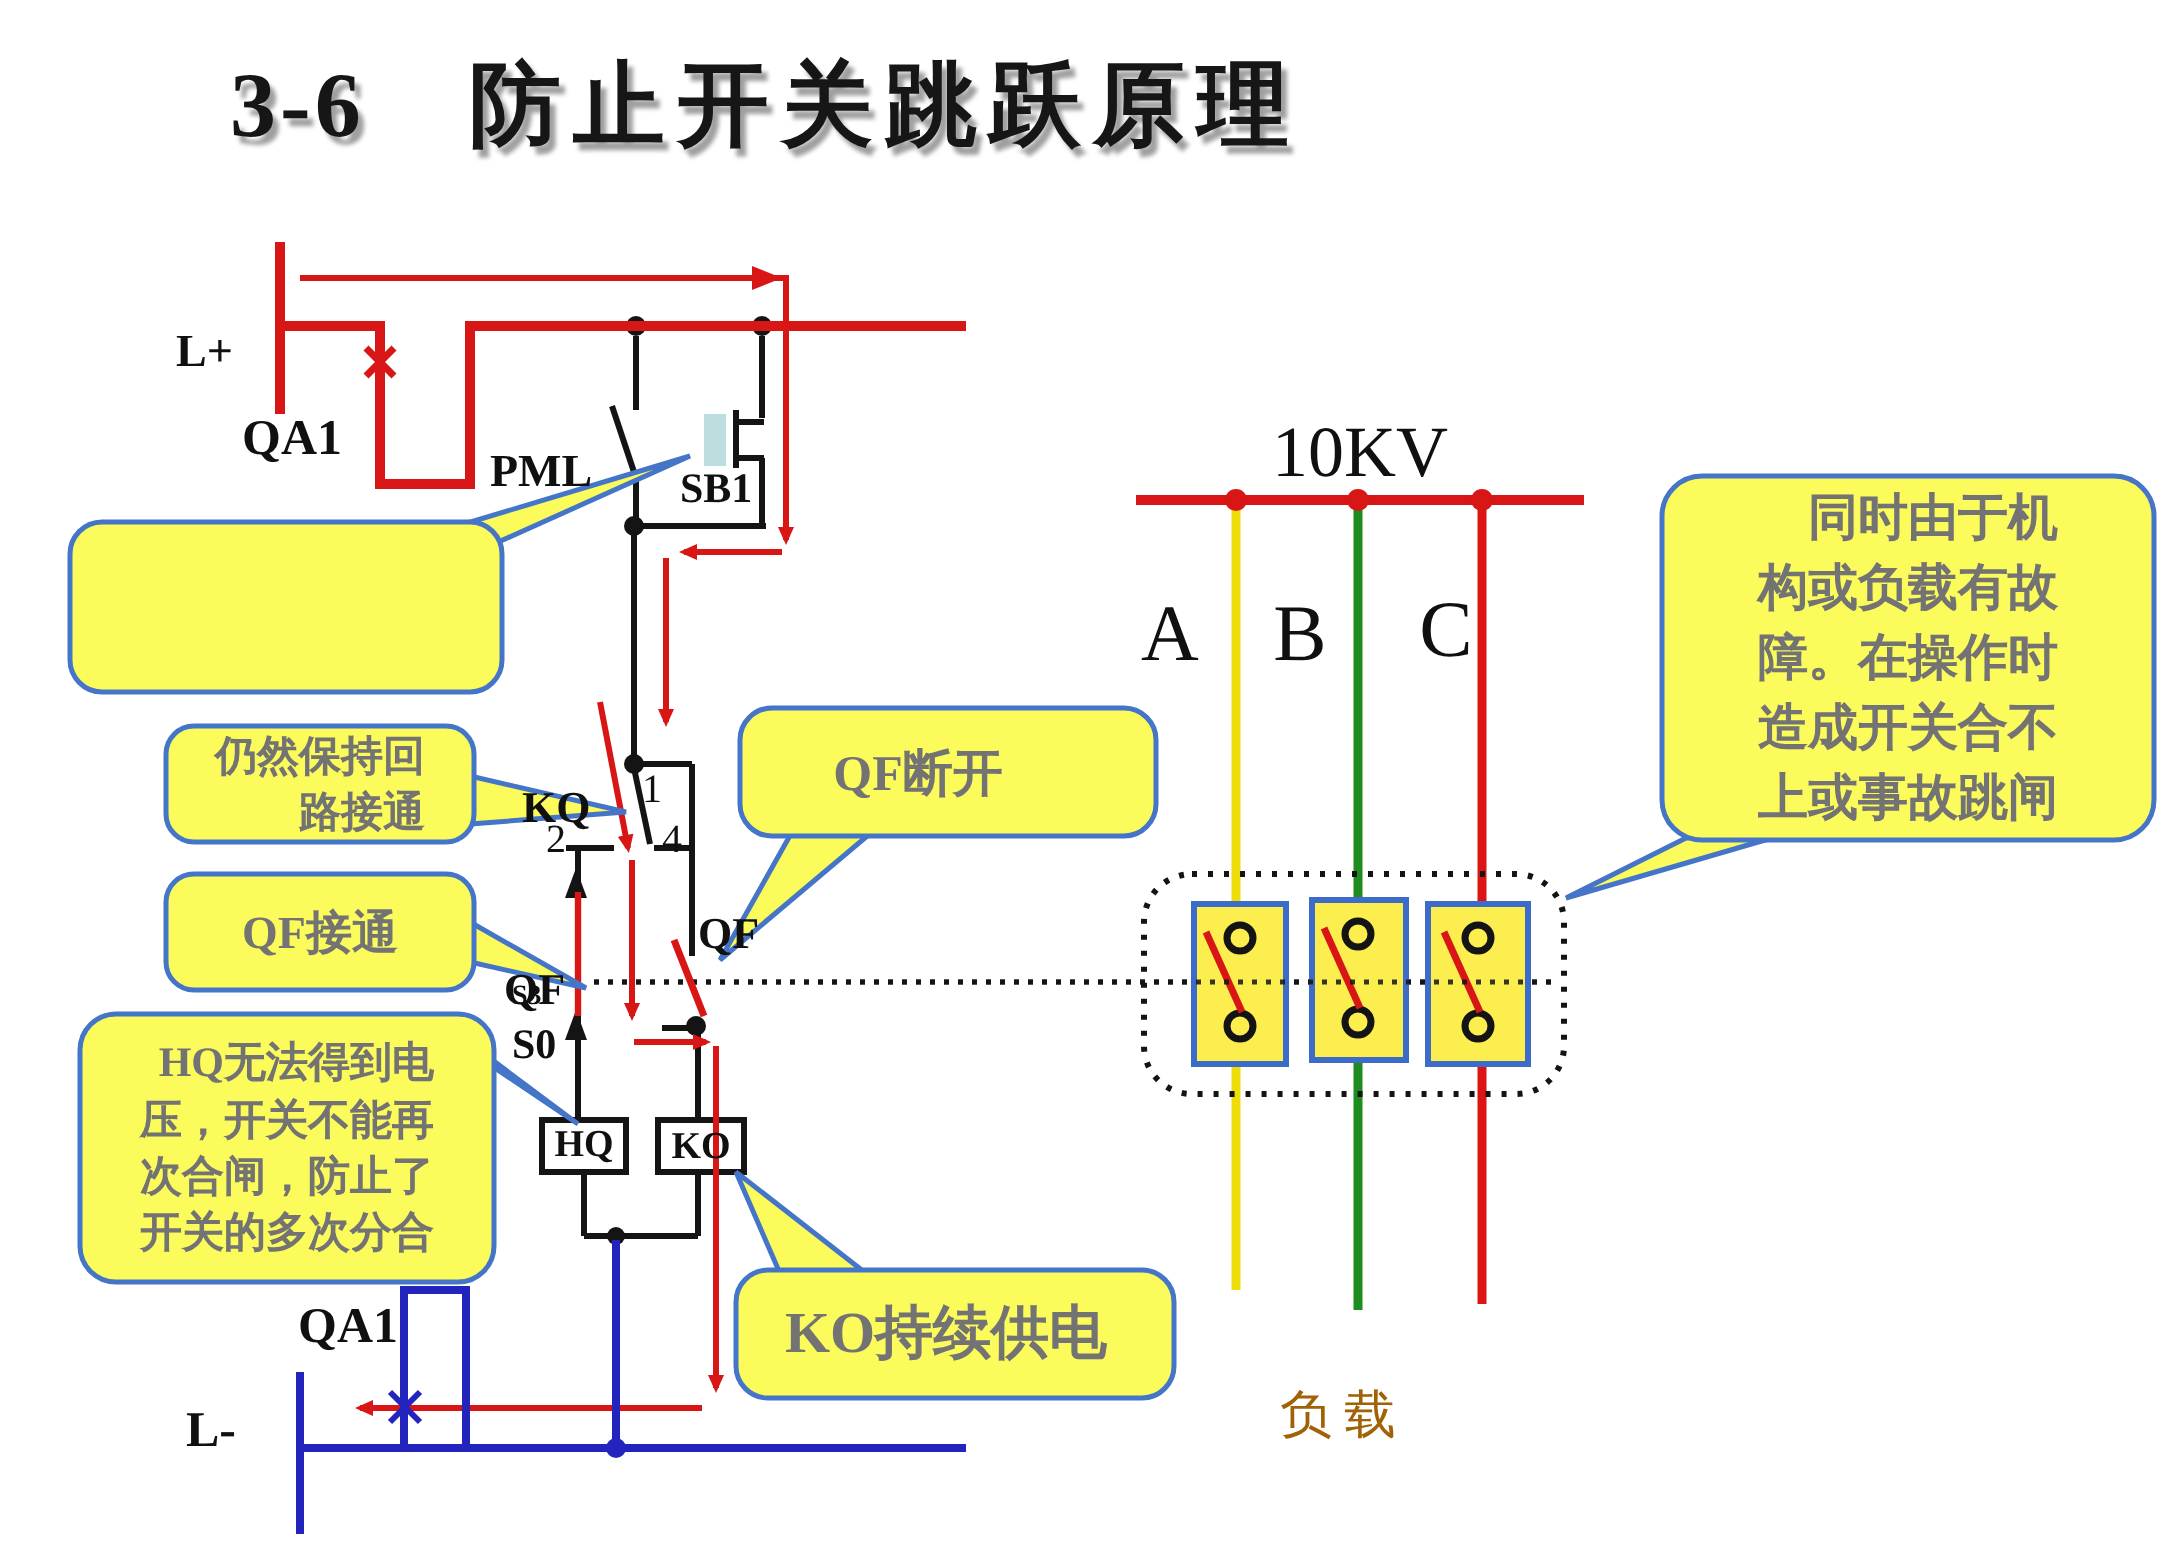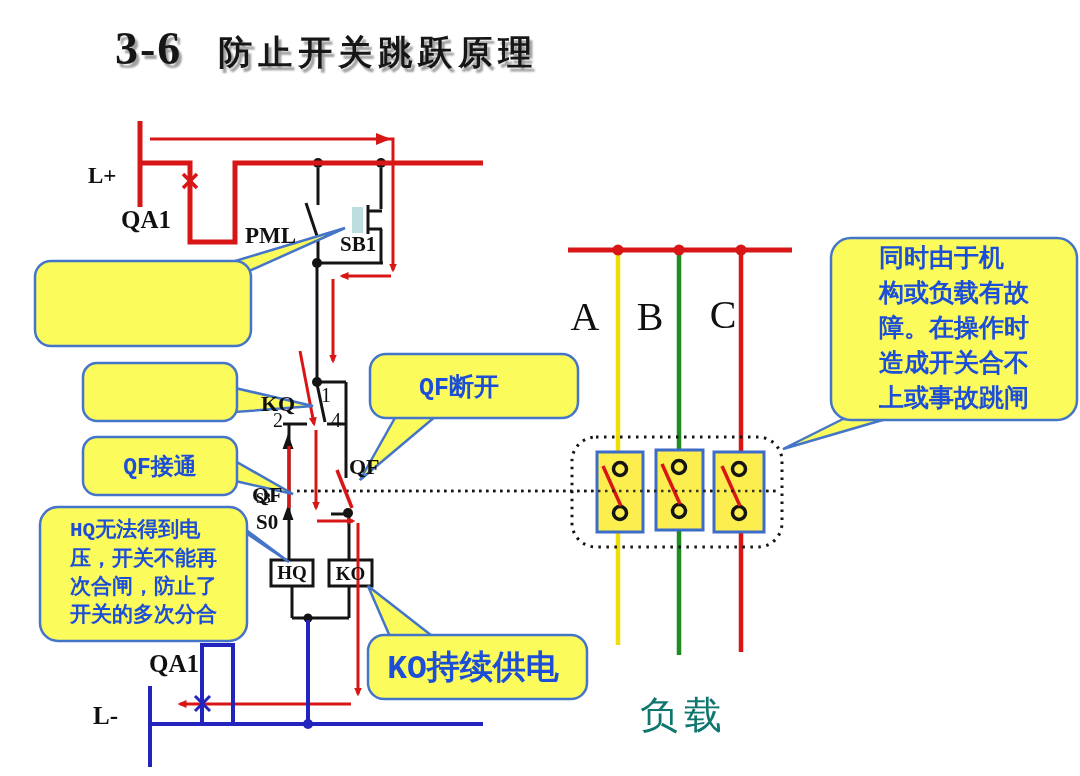--- a/index.html
+++ b/index.html
@@ -5,24 +5,24 @@
   html,body{margin:0;padding:0;background:#fff;}
   .stage{position:relative;width:1080px;height:776px;background:#ffffff;overflow:hidden;
          font-family:"Liberation Sans",sans-serif;}
   svg{position:absolute;left:0;top:0;}
   .lbl{position:absolute;color:#101010;font-family:"Liberation Serif","DejaVu Serif",serif;
        font-weight:bold;white-space:nowrap;line-height:1;}
   .title{position:absolute;left:115px;top:22px;color:#161616;
          font-family:"Liberation Serif","DejaVu Serif",serif;font-weight:bold;
          text-shadow:3px 4px 2px #9f9f9f;white-space:nowrap;}
   .title .num{font-size:46px;letter-spacing:2px;}
-  .title .zh{font-size:34px;margin-left:36px;letter-spacing:6px;font-family:Liberation Serif, serif;}
+  .title .zh{font-size:46px;margin-left:52px;letter-spacing:6px;font-family:Liberation Serif, serif;}
   .callout-text{position:absolute;display:flex;align-items:center;justify-content:center;
-       text-align:left;color:#1d4ed8;font-weight:bold;white-space:pre-line;
-       font-family:Liberation Mono, monospace;}
+       text-align:right;color:#737373;font-weight:bold;white-space:pre-line;
+       font-family:Liberation Serif, serif;}
   .center{display:flex;align-items:center;justify-content:center;text-align:center;}
   .marker-red{fill:#D81616;}
 </style>
 </head>
 <body>
 
 <div class="stage">
 
   <svg width="1080" height="776" viewBox="0 0 1080 776">
     <defs>
@@ -167,31 +167,34 @@
   <div class="lbl" style="left:331px;top:410px;font-size:20px;font-weight:normal;">4</div>
   <div class="lbl" style="left:256px;top:444px;font-size:14px;margin-top:48px;">S3</div>
   <div class="lbl" style="left:252px;top:484px;font-size:22px;">QF</div>
   <div class="lbl" style="left:256px;top:512px;font-size:21px;text-align:center;">S0</div>
   <div class="lbl" style="left:349px;top:456px;font-size:22px;">QF</div>
   <div class="lbl center" style="left:271px;top:560px;width:42px;height:24px;font-size:19px;">HQ</div>
   <div class="lbl center" style="left:329px;top:560px;width:43px;height:26px;font-size:19px;">KO</div>
   <div class="lbl" style="left:149px;top:651px;font-size:25px;">QA1</div>
   <div class="lbl" style="left:93px;top:703px;font-size:25px;">L-</div>
 
+  <div class="lbl center" style="left:620px;top:208px;width:120px;font-size:36px;font-weight:normal;">10KV</div>
   <div class="lbl center" style="left:565px;top:297px;width:40px;font-size:40px;font-weight:normal;">A</div>
   <div class="lbl center" style="left:630px;top:297px;width:40px;font-size:40px;font-weight:normal;">B</div>
   <div class="lbl center" style="left:703px;top:295px;width:40px;font-size:40px;font-weight:normal;">C</div>
-  <div style="position:absolute;left:640px;top:690px;font-size:38px;color:#0f766e;letter-spacing:6px;font-weight:500;">负载</div>
-
+  <div style="position:absolute;left:640px;top:690px;font-size:26px;color:#a16207;letter-spacing:6px;font-weight:500;">负载</div>
+
+  <div class="callout-text" style="left:83px;top:363px;width:154px;height:58px;font-size:21px;">仍然保持回
+路接通</div>
   <div class="callout-text" style="left:83px;top:437px;width:154px;height:58px;font-size:23px;">QF接通</div>
   <div class="callout-text" style="left:40px;top:507px;width:207px;height:134px;font-size:21px;line-height:1.35;">HQ无法得到电
 压，开关不能再
 次合闸，防止了
 开关的多次分合</div>
   <div class="callout-text" style="left:370px;top:354px;width:178px;height:64px;font-size:25px;">QF断开</div>
-  <div class="callout-text" style="left:368px;top:635px;width:210px;height:64px;font-size:33px;">KO持续供电</div>
+  <div class="callout-text" style="left:368px;top:635px;width:210px;height:64px;font-size:29px;">KO持续供电</div>
   <div class="callout-text" style="left:831px;top:238px;width:246px;height:182px;font-size:25px;line-height:1.4;">同时由于机
 构或负载有故
 障。在操作时
 造成开关合不
 上或事故跳闸</div>
 
 </div>
 
 </body></html>

